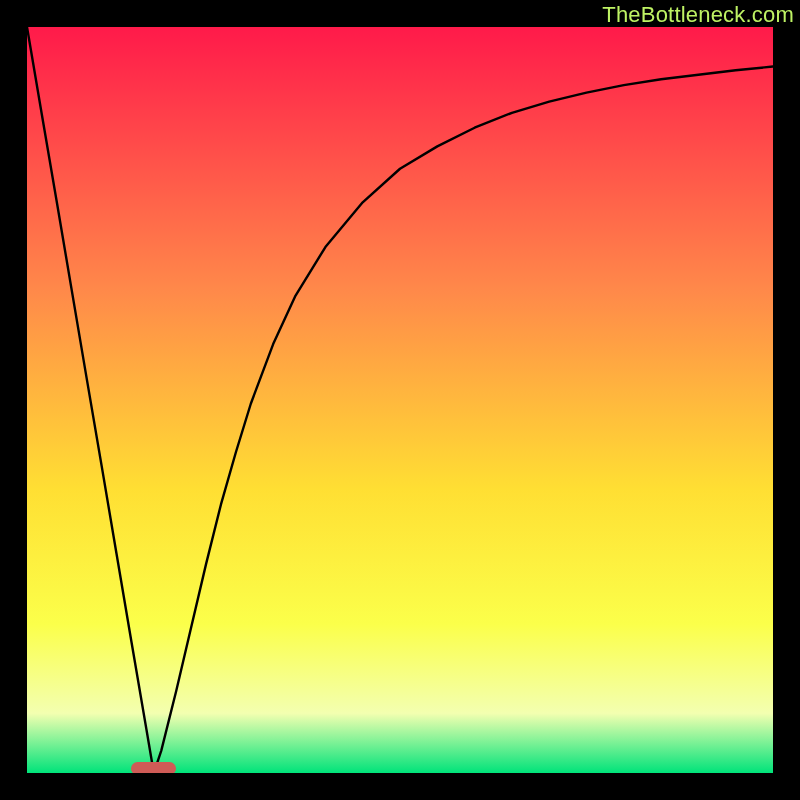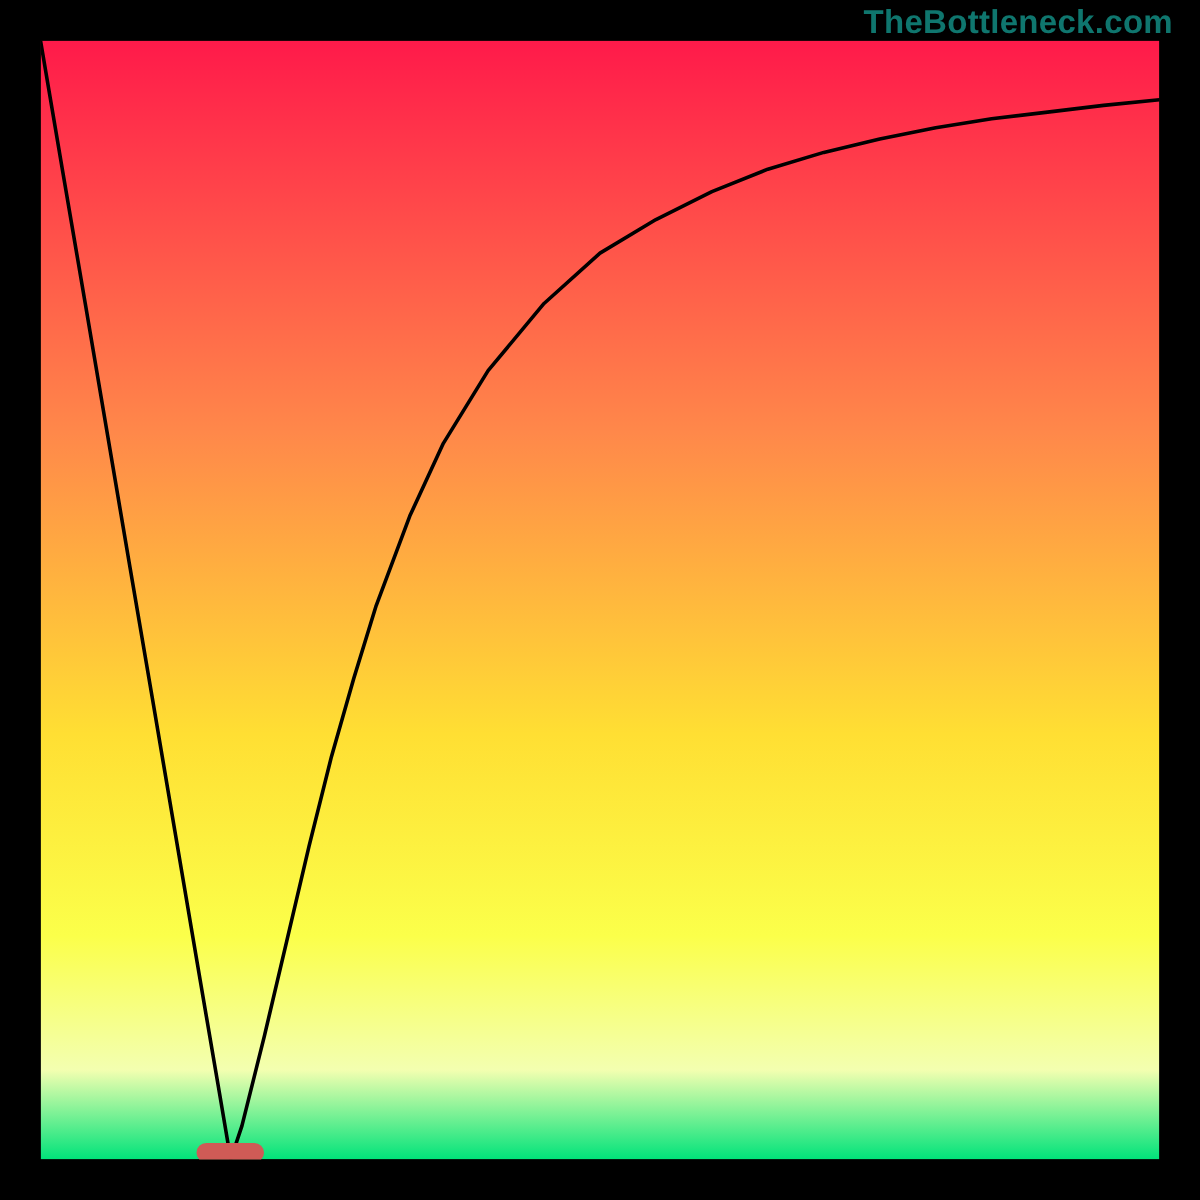--- a/index.html
+++ b/index.html
@@ -28,26 +28,26 @@
   }
   .gradient {
     position: absolute;
     left: 0;
     top: 0;
     width: 100%;
     height: 100%;
   }
   .attribution {
     position: absolute;
-    right: 18px;
+    right: 6px;
     top: 2px;
     font-family: Arial, Helvetica, sans-serif;
     font-size: 22px;
-    font-weight: 700;
-    color: #0f766e;
+    font-weight: 400;
+    color: #bef264;
     letter-spacing: 0.2px;
   }
   svg.curve {
     position: absolute;
     left: 0;
     top: 0;
     width: 746px;
     height: 746px;
     overflow: visible;
   }

